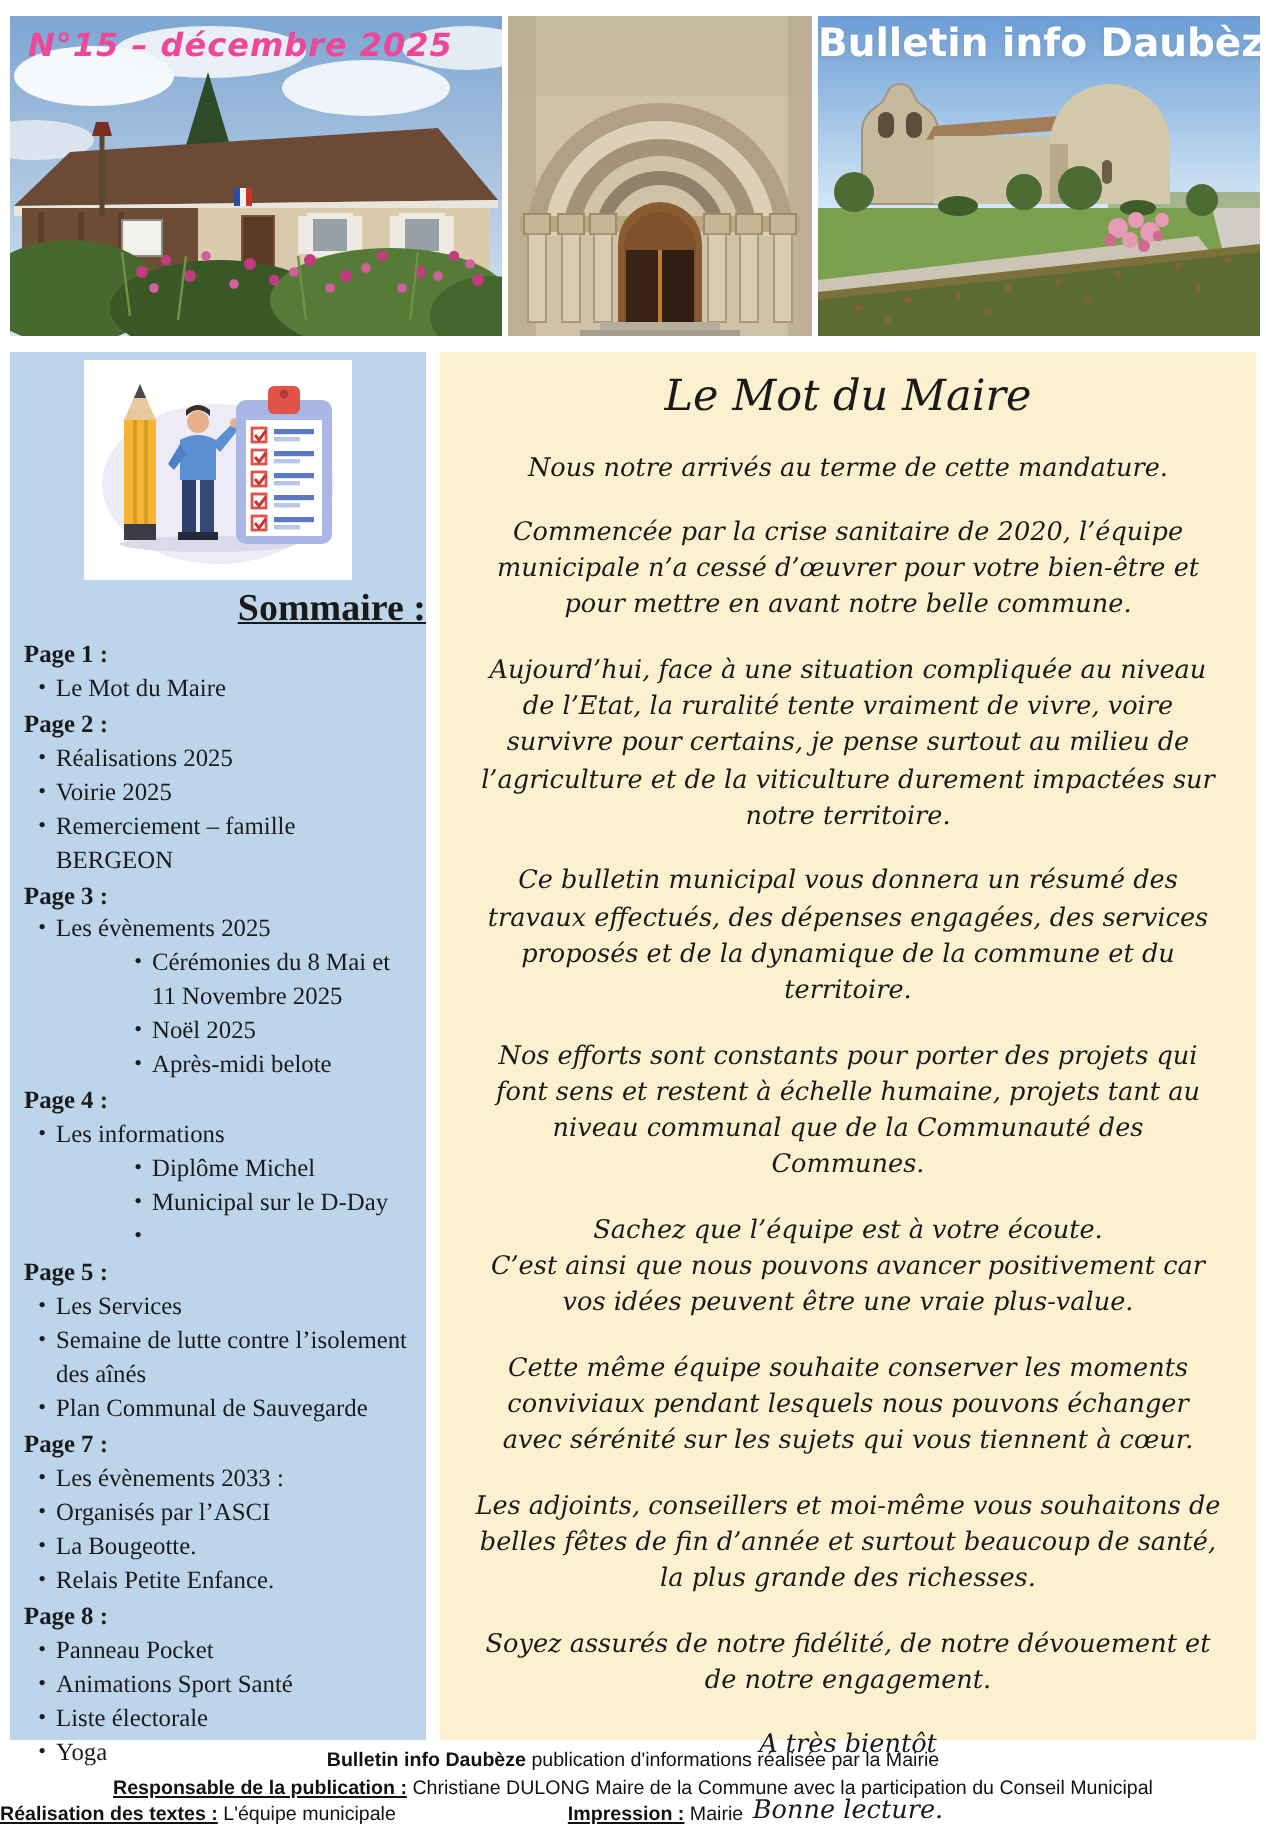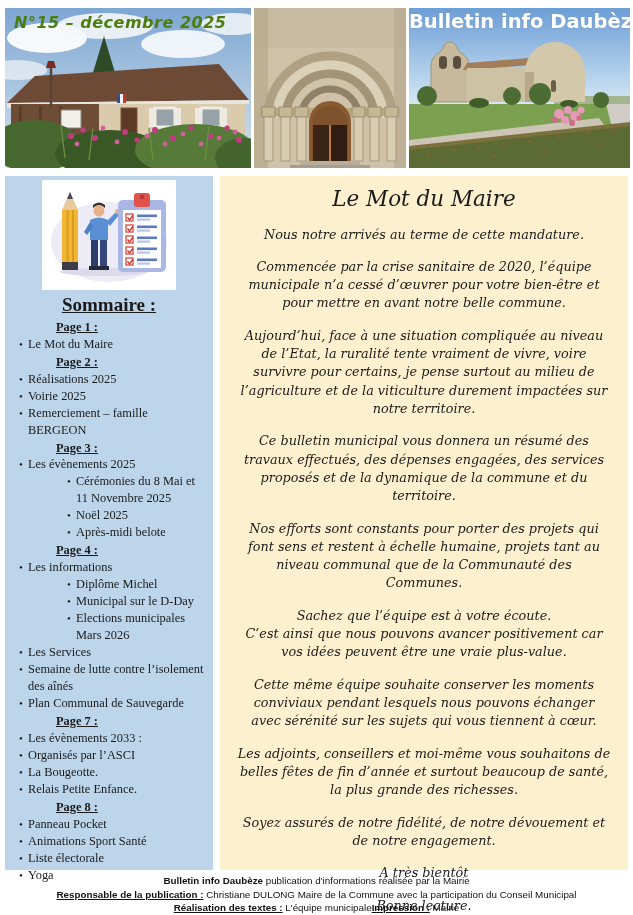--- a/index.html
+++ b/index.html
@@ -5,55 +5,55 @@
   html,body{margin:0;padding:0;background:#ffffff;}
   .page{position:relative;width:633px;height:915px;background:#ffffff;overflow:hidden;
         font-family:"Liberation Serif",serif;color:#1a1a1a;}
 
   
   .header{position:absolute;left:5px;top:8px;display:flex;gap:3px;}
   .photo{position:relative;height:160px;overflow:hidden;}
   .photo svg{display:block;width:100%;height:100%;}
   .photo1{width:246px;} .photo2{width:152px;} .photo3{width:221px;}
   .issue-label{position:absolute;left:9px;top:5px;font-family:"DejaVu Sans",sans-serif;
-        font-style:italic;font-weight:bold;font-size:16px;color:#4d7c0f;letter-spacing:.5px;}
+        font-style:italic;font-weight:bold;font-size:16px;color:#ec4899;letter-spacing:.5px;}
   .bulletin-title{position:absolute;left:0;right:0;top:2px;text-align:center;
         font-family:"DejaVu Sans",sans-serif;font-weight:600;font-size:19.5px;color:#ffffff;
         text-shadow:0 0 2px rgba(120,140,170,.55);white-space:nowrap;}
 
   
   .sidebar{position:absolute;left:5px;top:176px;width:208px;height:694px;background:#BDD5EB;}
   .main{position:absolute;left:220px;top:176px;width:408px;height:694px;background:#FDF0CE;
         text-align:center;font-family:"DejaVu Serif",serif;font-style:italic;}
 
   
   .clipart-box{width:134px;height:110px;margin:4px auto 2px;background:#ffffff;}
   .clipart-box svg{display:block;width:100%;height:100%;}
-  .sommaire{margin:4px 0 3px;text-align:center;font-size:19px;font-weight:bold;
+  .sommaire{margin:4px 0 3px;text-align:right;font-size:19px;font-weight:bold;
         text-decoration:underline;}
   .toc{font-size:12.4px;line-height:1.36;padding:0 4px 0 7px;}
   .toc-page{font-weight:bold;margin-top:1px;}
-  .toc-page span{text-decoration:underline;margin-left:44px;}
+  .toc-page span{}
   .toc-item{display:flex;align-items:flex-start;}
   .toc-item .bullet{flex:0 0 14px;text-align:center;font-size:11px;line-height:1.55;}
   .toc-item.lv1{padding-left:2px;}
   .toc-item.lv2{padding-left:50px;}
   .toc-text{flex:1;}
 
   
   .maire-title{font-size:21.5px;margin:10px 0 4px;font-weight:500;}
   .maire-body{padding:0 17px;}
   .maire-p{font-size:12.8px;line-height:1.42;margin:14.5px 0;white-space:pre-line;}
 
   
   .footer{position:absolute;left:0;right:0;top:874px;text-align:center;
         font-family:"Liberation Sans",sans-serif;font-size:9.8px;line-height:1.38;color:#111;}
   .footer b{font-weight:bold;}
   .lbl{font-weight:bold;text-decoration:underline;}
-  .footer-line3{display:flex;justify-content:center;}
+  .footer-line3{display:flex;gap:86px;}
 </style>
 </head>
 <body>
 
 <div class="page">
 
   <div class="header">
 
     <div class="photo photo1">
       <svg viewBox="0 0 246 160" preserveAspectRatio="none">
@@ -348,22 +348,22 @@
         <div class="toc-item lv2">
           <span class="bullet">•</span>
           <span class="toc-text">Diplôme Michel</span>
         </div>
         <div class="toc-item lv2">
           <span class="bullet">•</span>
           <span class="toc-text">Municipal sur le D-Day</span>
         </div>
         <div class="toc-item lv2">
           <span class="bullet">•</span>
-          <span class="toc-text">Elections municipales Mars 2026</span>
-        </div>
+        </div>
+        <div class="toc-page"><span>Page 5 :</span></div>
         <div class="toc-item lv1">
           <span class="bullet">•</span>
           <span class="toc-text">Les Services</span>
         </div>
         <div class="toc-item lv1">
           <span class="bullet">•</span>
           <span class="toc-text">Semaine de lutte contre l’isolement des aînés</span>
         </div>
         <div class="toc-item lv1">
           <span class="bullet">•</span>

